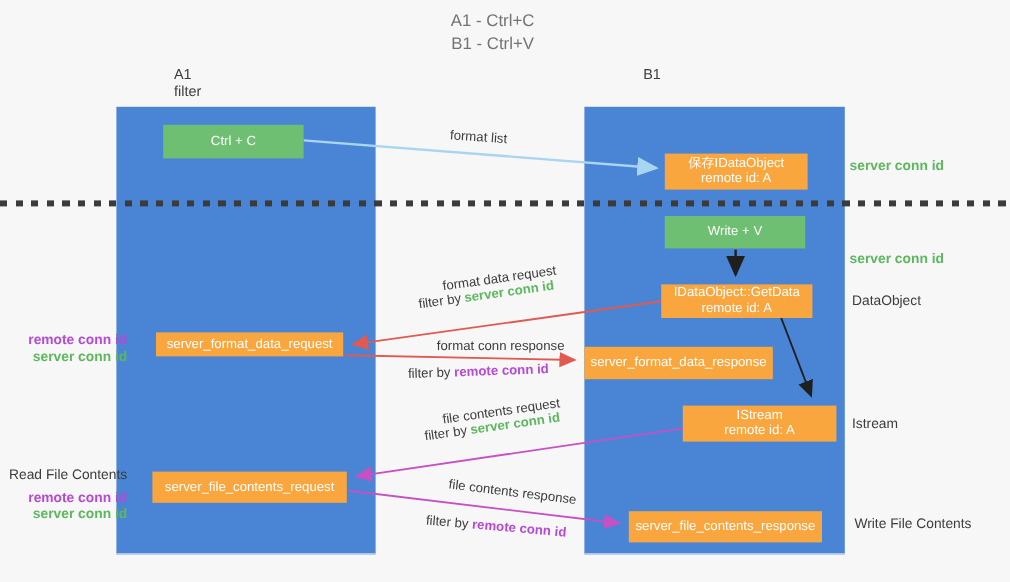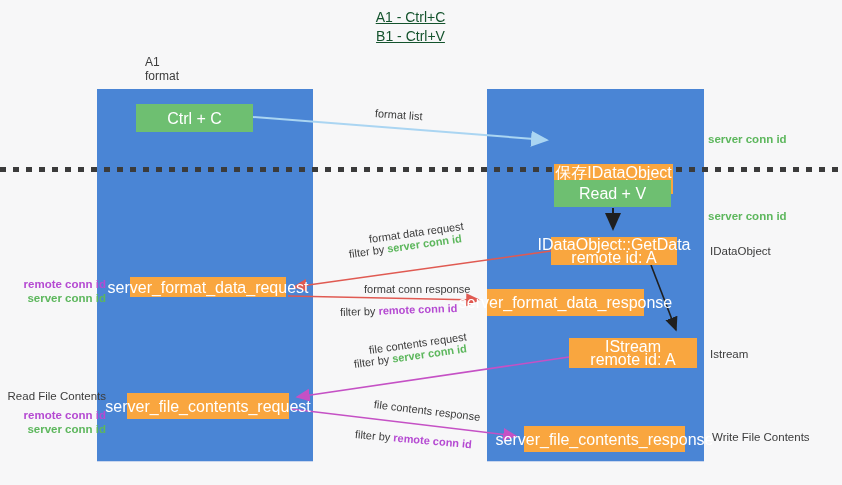--- a/index.html
+++ b/index.html
@@ -7,38 +7,38 @@
   body {
     position: relative;
     background: #f7f7f8;
     font-family: "Liberation Sans", sans-serif;
     color: #3c3c3c;
     overflow: hidden;
   }
   .abs { position: absolute; }
   .title {
     left: 318px; top: 8px; width: 185px;
-    text-align: center; font-size: 14px; line-height: 19px; color: #14532d; text-decoration: underline;
+    text-align: center; font-size: 14px; line-height: 19px; color: #737373;
   }
   .lane-header {
     top: 55px; width: 120px; text-align: left;
     font-size: 12px; line-height: 14px; color: #3c3c3c;
   }
   .lane {
     top: 89px; height: 373px;
     background: #4a85d5;
     border-bottom: 1px solid #c9d6ee;
   }
   .divider {
     left: 0; top: 167px; width: 842px; height: 5px;
     background: repeating-linear-gradient(90deg, #3b3b3b 0 6px, transparent 6px 13px);
   }
   .box {
     display: flex; flex-direction: column; align-items: center; justify-content: center;
-    color: #ffffff; font-size: 16px; line-height: 13px; text-align: center;
+    color: #ffffff; font-size: 11px; line-height: 13px; text-align: center;
     z-index: 6;
   }
   .box.green  { background: #6ebf71; }
   .box.orange { background: #f9a63f; }
   svg.arrows { left: 0; top: 0; z-index: 4; pointer-events: none; }
   .alabel {
     font-size: 11px; color: #3c3c3c; white-space: nowrap;
     transform-origin: left center; z-index: 7;
   }
   .side-label { font-size: 11.5px; white-space: nowrap; z-index: 7; }
@@ -49,23 +49,24 @@
 </head>
 <body>
 
 <div class="abs title">
   <div>A1 - Ctrl+C</div>
   <div>B1 - Ctrl+V</div>
 </div>
 
 <div class="abs lane-header" style="left:145px;">
   <div>A1</div>
-  <div>format</div>
+  <div>filter</div>
 </div>
 <div class="abs lane-header" style="left:536px;">
+  <div>B1</div>
 </div>
 
 <div class="abs lane" style="left:97px;width:216px;"></div>
 <div class="abs lane" style="left:487px;width:217px;"></div>
 
 <div class="abs divider"></div>
 
 <svg class="abs arrows" width="842" height="485" viewBox="0 0 842 485">
   <defs>
     <marker id="m-blue" markerWidth="10" markerHeight="9" refX="8" refY="4" orient="auto">
@@ -87,27 +88,27 @@
   <line x1="551" y1="251" x2="294" y2="287" stroke="#e05a52" stroke-width="1.6" marker-end="url(#m-red)"></line>
   <line x1="288" y1="296" x2="479" y2="300" stroke="#e05a52" stroke-width="1.6" marker-end="url(#m-red)"></line>
   <line x1="569" y1="357" x2="297" y2="397" stroke="#c551c5" stroke-width="1.6" marker-end="url(#m-purple)"></line>
   <line x1="291" y1="409" x2="516" y2="436" stroke="#c551c5" stroke-width="1.6" marker-end="url(#m-purple)"></line>
 </svg>
 
 <div class="abs box green" style="left:136px;top:104px;width:117px;height:28px;">
   <div>Ctrl + C</div>
 </div>
 
-<div class="abs box orange" style="left:554px;top:128px;width:119px;height:30px;margin-top:36px;">
+<div class="abs box orange" style="left:554px;top:128px;width:119px;height:30px;">
   <div>保存IDataObject</div>
   <div>remote id: A</div>
 </div>
 
 <div class="abs box green" style="left:554px;top:180px;width:117px;height:27px;">
-  <div>Read + V</div>
+  <div>Write + V</div>
 </div>
 
 <div class="abs box orange" style="left:551px;top:237px;width:126px;height:28px;">
   <div>IDataObject::GetData</div>
   <div>remote id: A</div>
 </div>
 
 <div class="abs box orange" style="left:130px;top:277px;width:156px;height:20px;">
   <div>server_format_data_request</div>
 </div>
@@ -138,21 +139,21 @@
 <div class="abs alabel" style="left:340px;top:306px;transform:rotate(-2deg);"><span>filter by </span><span class="purple-text">remote conn id</span></div>
 
 <div class="abs alabel" style="left:369px;top:344px;transform:rotate(-8deg);">file contents request</div>
 <div class="abs alabel" style="left:354px;top:358px;transform:rotate(-8deg);"><span>filter by </span><span class="green-text">server conn id</span></div>
 
 <div class="abs alabel" style="left:374px;top:398px;transform:rotate(7deg);">file contents response</div>
 <div class="abs alabel" style="left:355px;top:428px;transform:rotate(5deg);"><span>filter by </span><span class="purple-text">remote conn id</span></div>
 
 <div class="abs side-label green-text" style="left:708px;top:133px;">server conn id</div>
 <div class="abs side-label green-text" style="left:708px;top:210px;">server conn id</div>
-<div class="abs side-label" style="left:710px;top:245px;">IDataObject</div>
+<div class="abs side-label" style="left:710px;top:245px;">DataObject</div>
 <div class="abs side-label" style="left:710px;top:348px;">Istream</div>
 <div class="abs side-label" style="left:712px;top:431px;">Write File Contents</div>
 
 <div class="abs side-label purple-text left-col" style="top:278px;">remote conn id</div>
 <div class="abs side-label green-text left-col" style="top:292px;">server conn id</div>
 <div class="abs side-label left-col" style="top:390px;">Read File Contents</div>
 <div class="abs side-label purple-text left-col" style="top:409px;">remote conn id</div>
 <div class="abs side-label green-text left-col" style="top:423px;">server conn id</div>
 
 </body></html>

